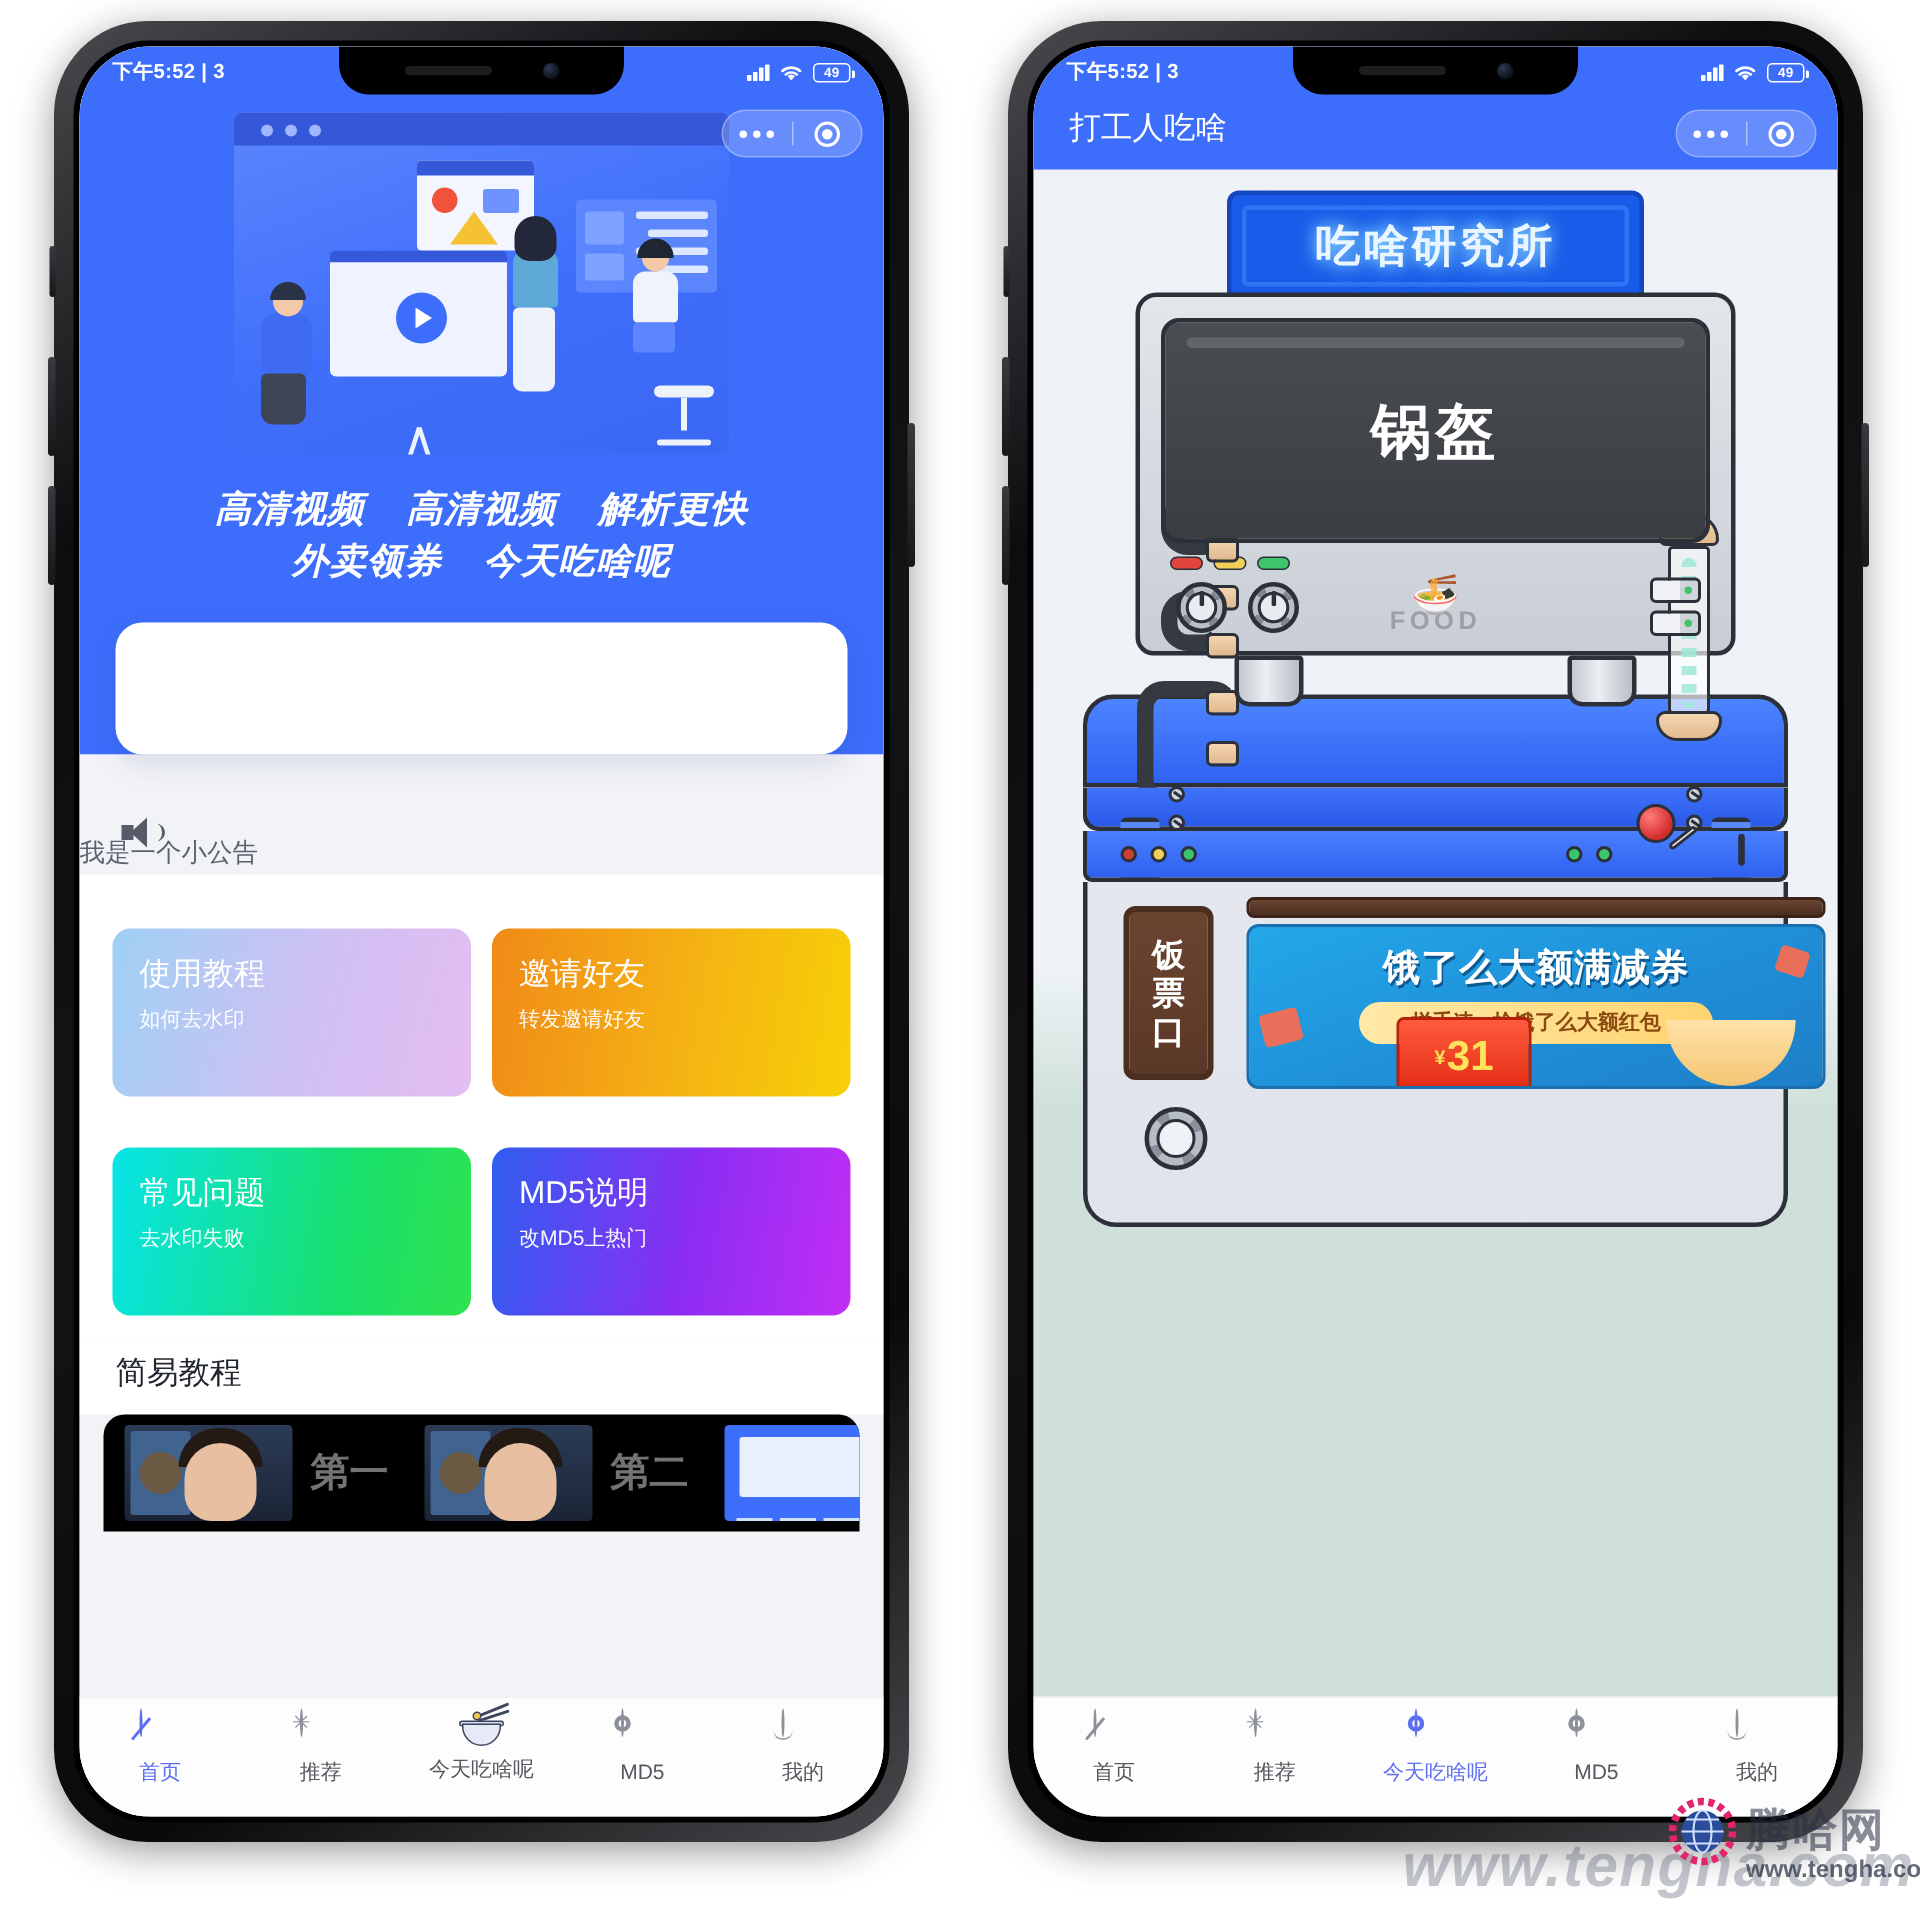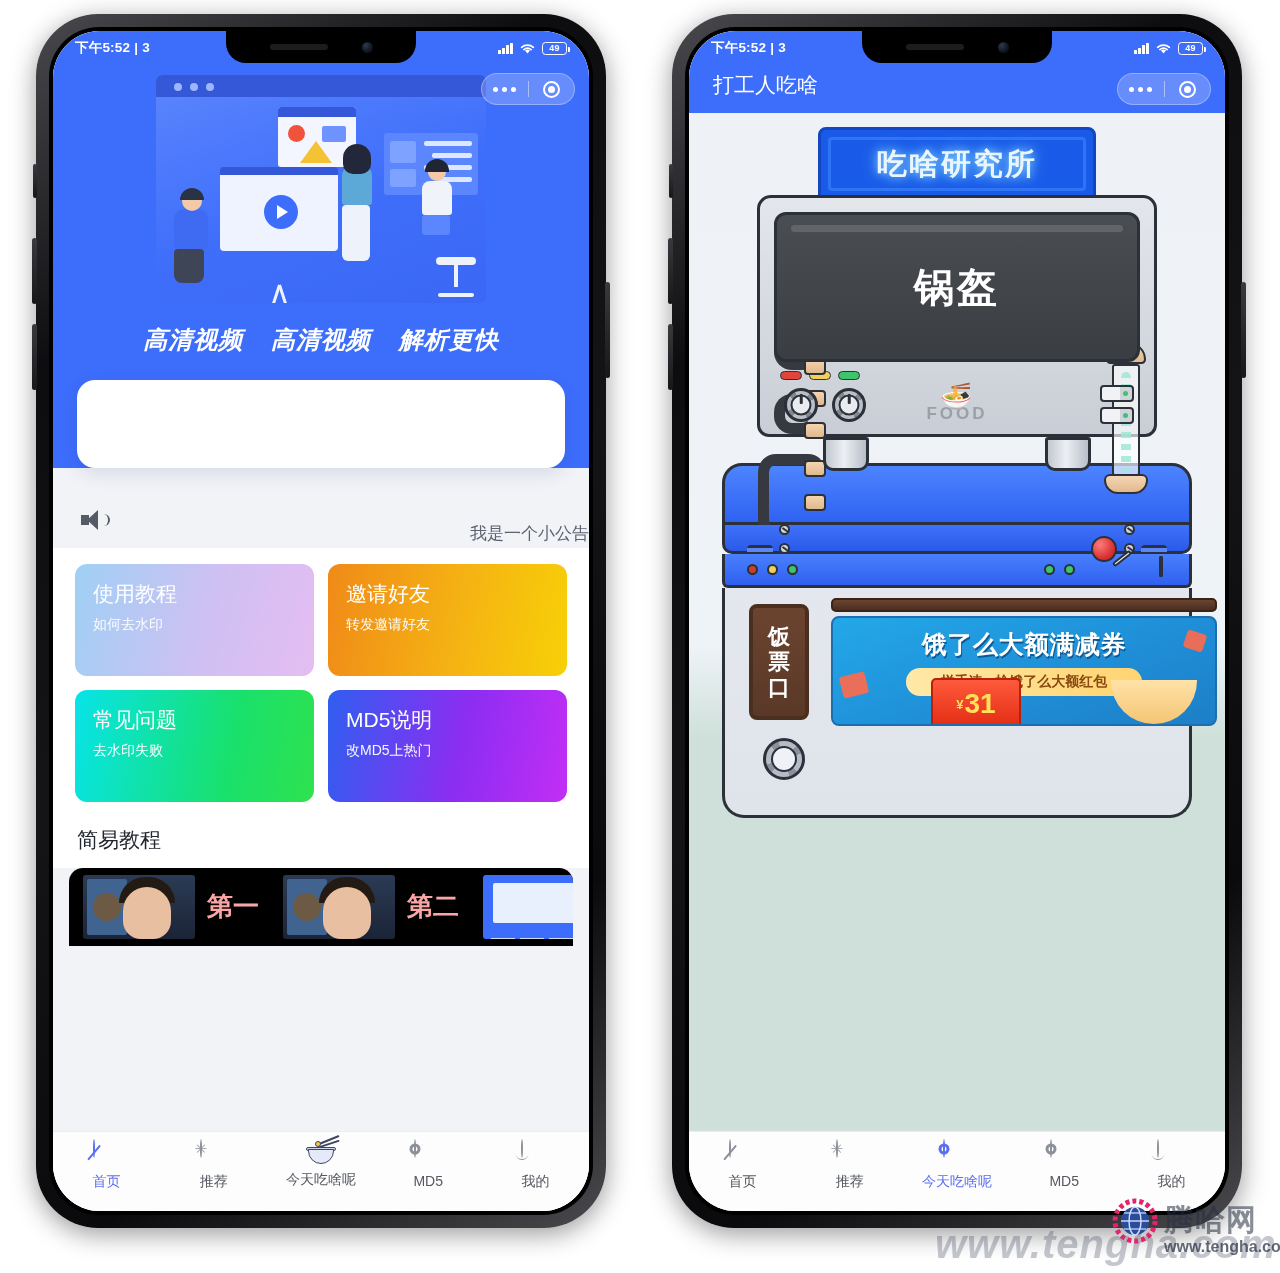--- a/index.html
+++ b/index.html
@@ -149,43 +149,43 @@
     width: 148px; height: 58px; border-radius: 29px;
     background: linear-gradient(100deg,#6f93fd 0%,#3d6dfb 70%);
     color: #fff; font-size: 20px; display: flex; align-items: center; justify-content: center;
     border: none; cursor: pointer; font-family: inherit;
   }
   .p1-spacer { height: 24px; background: #f2f3f7; }
   .notice-bar {
     height: 56px; display: flex; align-items: center; padding: 0 28px;
     background: #f2f3f7; position: relative;
   }
-  .notice-text { position:absolute; left:0; right:0; text-align:right; font-size:17px; color:#5c6270;margin-top:28px; }
+  .notice-text { position:absolute; left:0; right:0; text-align:left; font-size:17px; color:#5c6270;margin-top:28px; }
   .horn { width: 24px; height: 20px; position: relative; }
   .horn::before { content:""; position:absolute; left:0; top:5px; width:8px;height:10px;background:#555c68 }
   .horn::after { content:""; position:absolute; left:6px; top:0; width:0;height:0;
     border-top:10px solid transparent;border-bottom:10px solid transparent;border-right:11px solid #555c68 }
   .horn i { position:absolute; right:-5px; top:4px; width:7px;height:12px;
     border-right:2px solid #555c68; border-radius:0 8px 8px 0; }
 
   .cards-wrap { background:#fff; padding: 16px 22px 14px; }
   .cards-grid { display: grid; grid-template-columns: 1fr 1fr; gap: 14px; }
-  .gcard { height: 112px; border-radius: 12px; padding: 16px 18px; color: #fff; position: relative; }
+  .gcard { height: 112px; border-radius: 12px; padding: 16px 18px; color: #fff; position: relative; margin-top: 20px; }
   .gcard .t { font-size: 21px; font-weight: 500; margin-bottom: 8px; }
   .gcard .s { font-size: 14px; opacity: .95; }
   .gc1 { background: linear-gradient(105deg,#9fd0f5 0%,#cfc0f2 55%,#e5bdf2 100%); }
   .gc2 { background: linear-gradient(100deg,#f08a18 0%,#f5b313 55%,#f7d007 100%); }
   .gc3 { background: linear-gradient(100deg,#07e4e8 0%,#19e06b 65%,#2fe24f 100%); }
   .gc4 { background: linear-gradient(100deg,#2f5ef0 0%,#8c2df2 55%,#c22ef5 100%); }
 
   .section-head { background:#fff; padding: 10px 24px 14px; font-size: 21px; color:#22262e; }
   .thumb-row { background:#000; border-radius: 14px 14px 0 0; margin: 0 16px; height: 78px;
     display:flex; align-items:center; overflow:hidden; }
   .thumb { width: 112px; height: 64px; margin-left: 14px; border-radius: 3px; position: relative; overflow:hidden; flex:none; }
-  .thumb-label { color:#fca5a5; font-weight:900; font-size: 26px; margin: 0 10px 0 12px; flex:none; }
+  .thumb-label { color:#737373; font-weight:900; font-size: 26px; margin: 0 10px 0 12px; flex:none; }
   .th-girl { background: linear-gradient(180deg,#2b3b55 0%,#1b2436 100%); }
   .th-girl .poster { position:absolute; left:4px; top:4px; width:40px; height:56px; background:#40638f; border-radius:2px }
   .th-girl .poster i { position:absolute; left:6px; top:14px; width:28px;height:28px;border-radius:50%;background:#6d5a44 }
   .th-girl .face { position:absolute; left:40px; top:12px; width:48px;height:52px;border-radius:24px 24px 18px 18px;background:#e8bfa0 }
   .th-girl .hair { position:absolute; left:36px; top:2px; width:56px;height:26px;border-radius:28px 28px 0 0;background:#231a14 }
   .th-blue { background:#3d6dfb; }
   .th-blue .card { position:absolute; left:10px; top:8px; right:10px; bottom:16px; background:#e8effd; border-radius:2px }
   .th-blue .txt { position:absolute; left:8px; bottom:4px; right:8px; height:6px; }
   .th-blue .txt b { display:inline-block; width:24px;height:5px;background:#cfe0fb;margin-right:5px }
 
@@ -497,20 +497,24 @@
                   <div class="base"></div>
               </div>
             </div>
 
             <div class="hero-slogan">
               <div class="line">
                 <span>高清视频</span>
                 <span>高清视频</span>
                 <span>解析更快</span>
               </div>
+              <div class="line">
+                <span>外卖领券</span>
+                <span>今天吃啥呢</span>
+              </div>
             </div>
 
             <div class="parse-card">
             </div>
           </div>
 
           <div class="p1-spacer"></div>
 
           <div class="notice-bar">
             <span class="horn">

